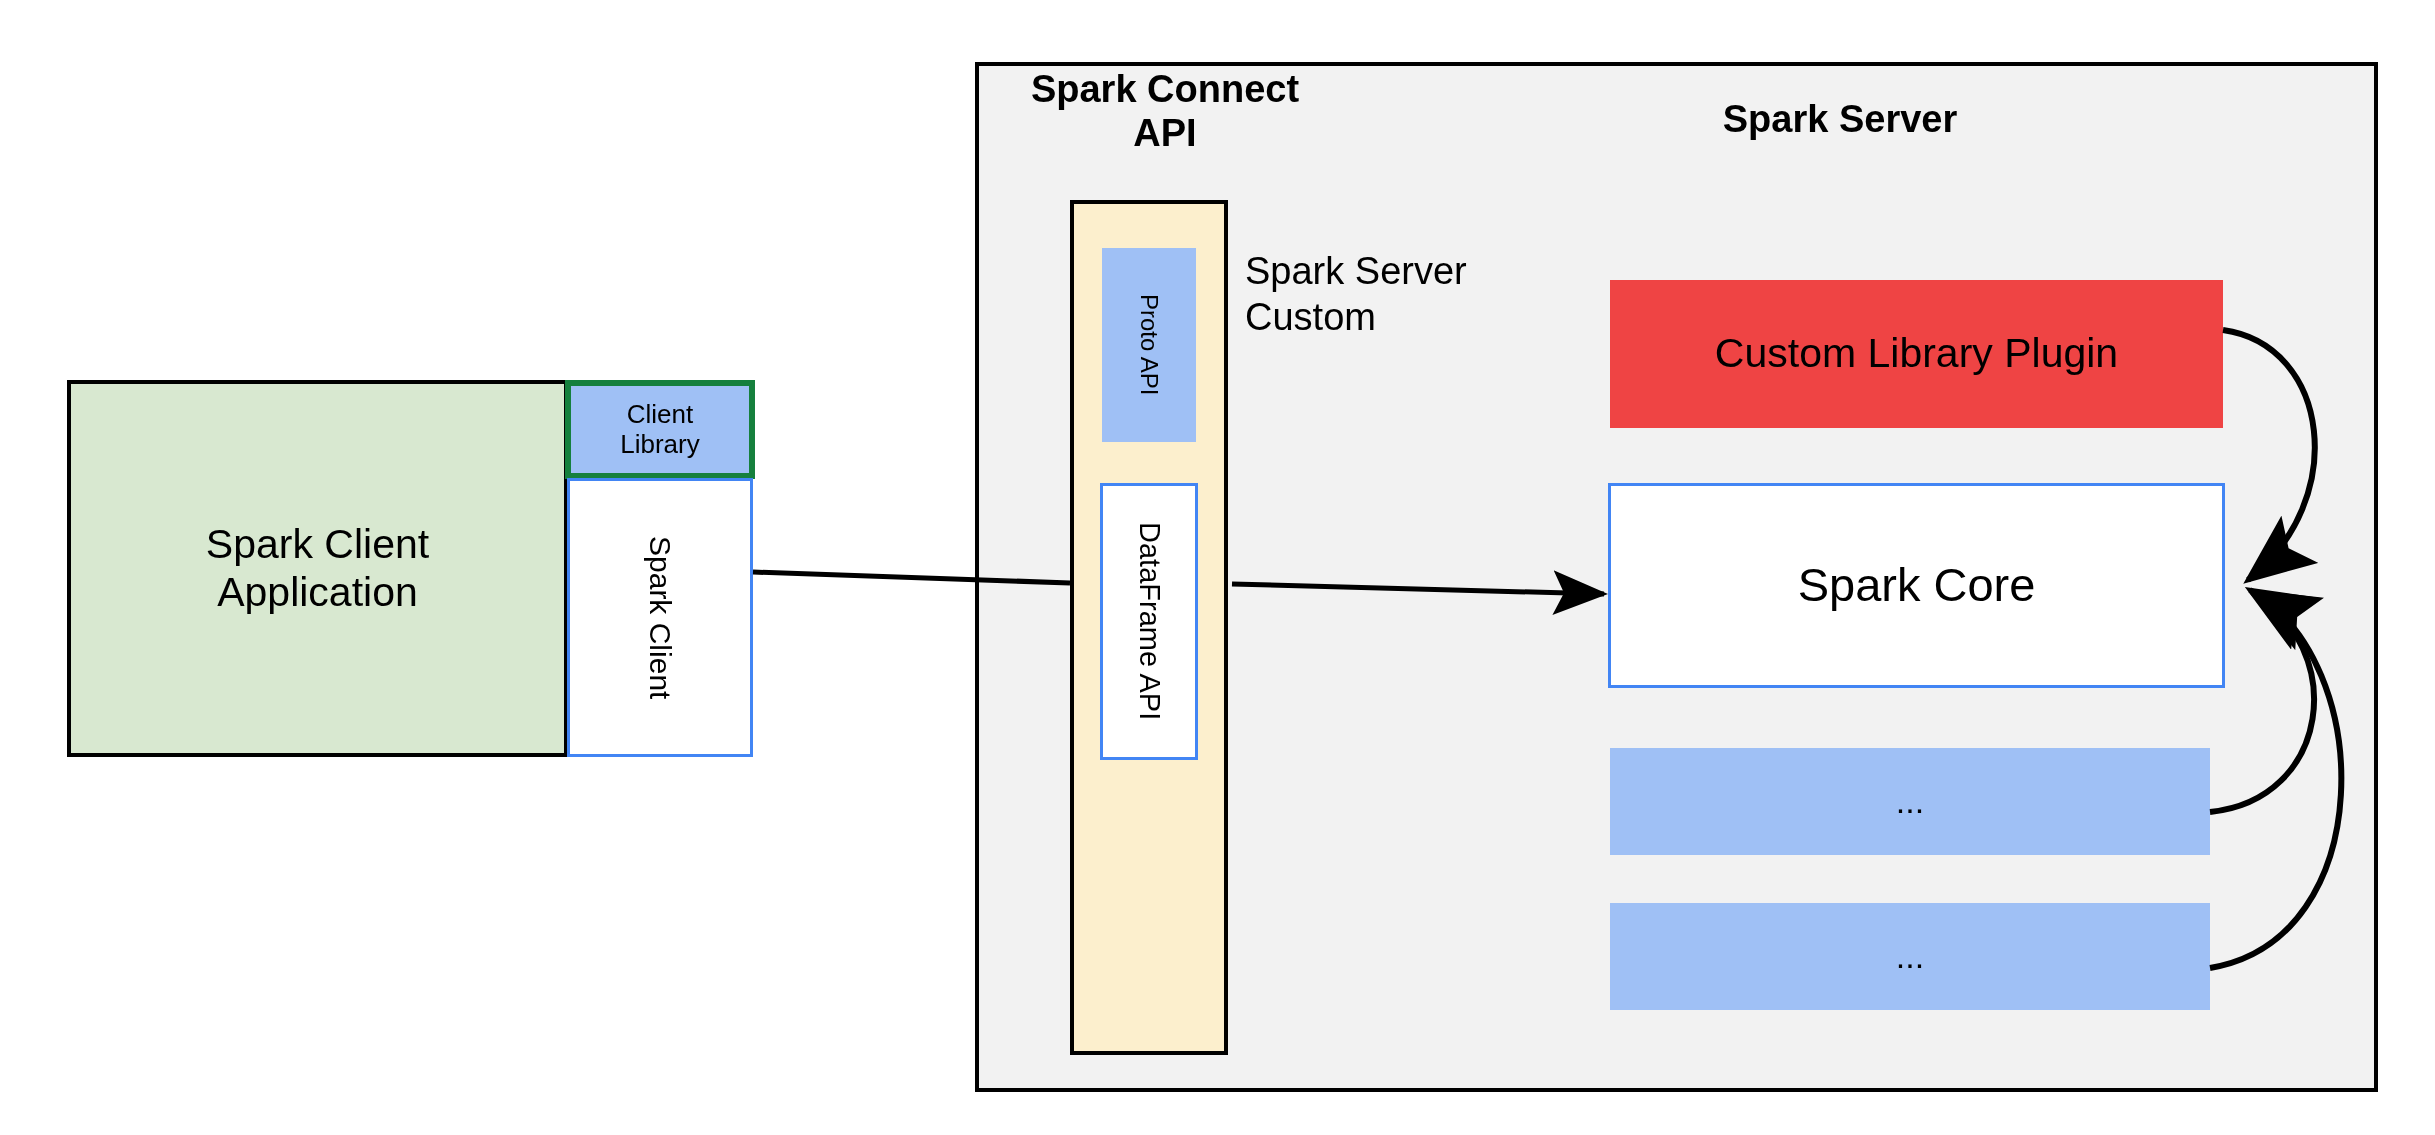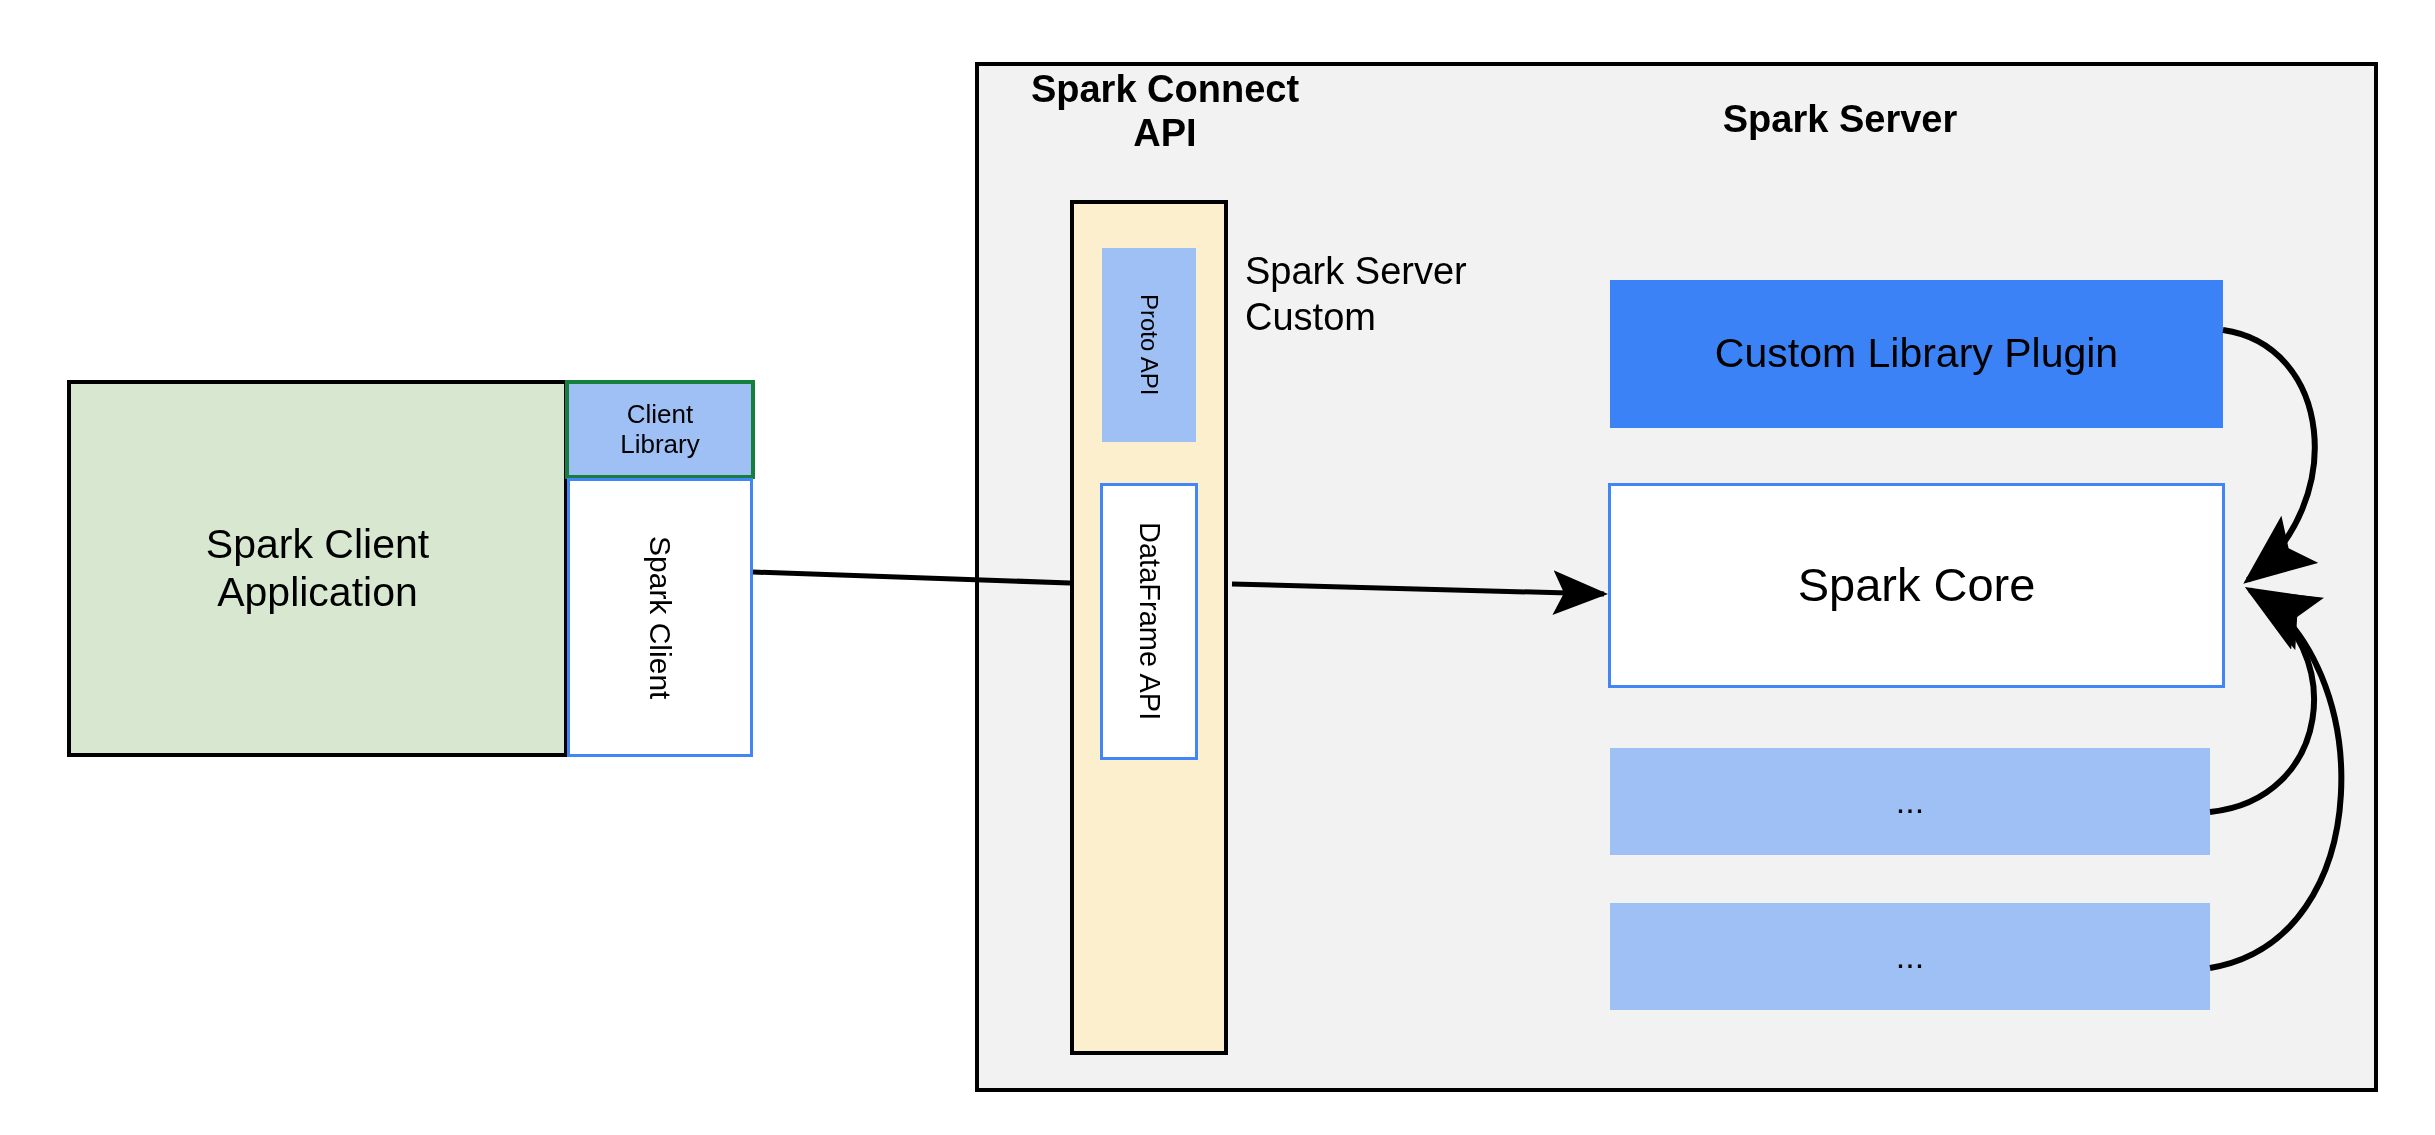--- a/index.html
+++ b/index.html
@@ -35,21 +35,21 @@
   
   #client-app {
     left: 67px; top: 380px; width: 501px; height: 377px;
     background: #d8e8d0;
     border: 4px solid #000000;
     font-size: 41px;
   }
   #client-package {
     left: 565px; top: 380px; width: 190px; height: 99px;
     background: #9fc0f5;
-    border: 4px solid #15803d;
+    border: 6px solid #15803d;
     font-size: 26px;
   }
   #spark-client {
     left: 567px; top: 478px; width: 186px; height: 279px;
     background: #ffffff;
     border: 3px solid #4285f4;
     font-size: 30px;
   }
 
   
@@ -92,21 +92,21 @@
   #dataframe-api {
     left: 1100px; top: 483px; width: 98px; height: 277px;
     background: #ffffff;
     border: 3px solid #4285f4;
     font-size: 29px;
   }
 
   
   #custom-library-plugin {
     left: 1610px; top: 280px; width: 613px; height: 148px;
-    background: #3b82f6;
+    background: #ef4444;
     font-size: 41px;
   }
   #spark-core {
     left: 1608px; top: 483px; width: 617px; height: 205px;
     background: #ffffff;
     border: 3px solid #4285f4;
     font-size: 47px;
   }
   #ellipsis-box-1 {
     left: 1610px; top: 748px; width: 600px; height: 107px;

